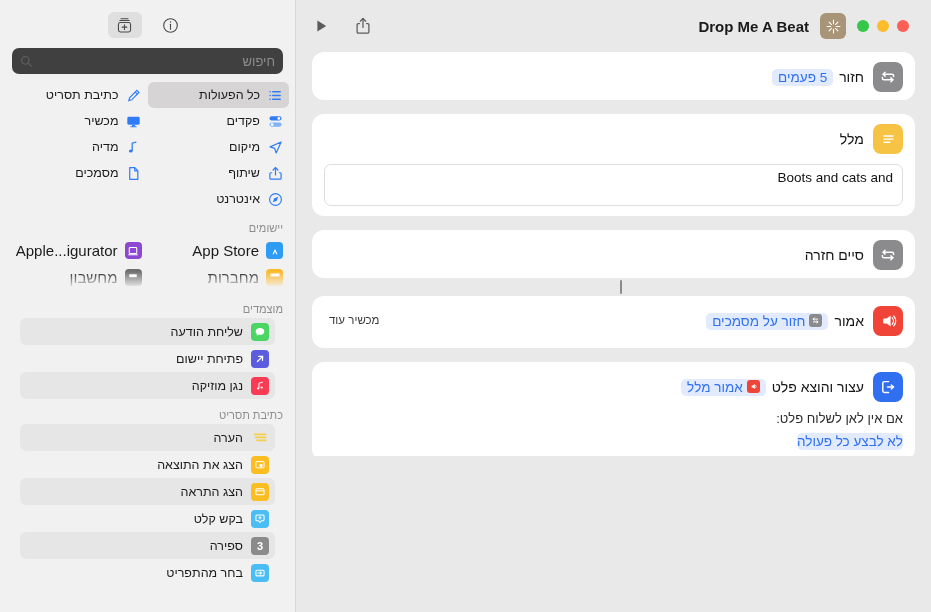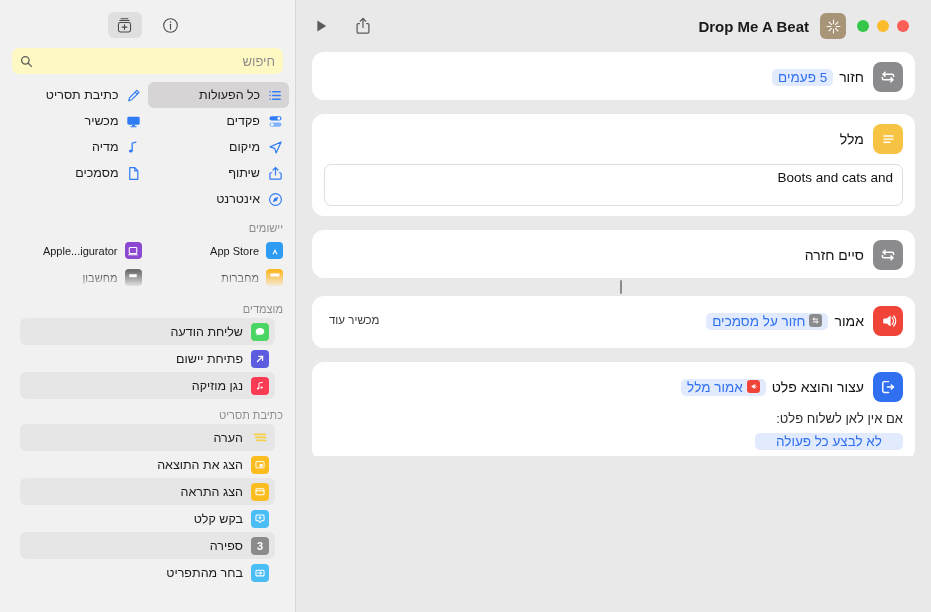--- a/index.html
+++ b/index.html
@@ -43,21 +43,21 @@
     border-radius: 6px;
     display: flex; align-items: center; justify-content: center;
     color: #4a4a4a;
   }
   .tb-btn.active { background: #e0dfdf; }
   .tb-btn svg { display: block; }
 
   .sb-search-wrap { padding: 2px 12px 8px 12px; }
   .sb-search {
     height: 26px;
-    background: #fef9c3;
+    background: #404040;
     border-radius: 7px;
     display: flex;
     align-items: center;
     padding: 0 8px;
     gap: 6px;
     flex-direction: row-reverse;
     justify-content: flex-start;
   }
   .sb-search .ph {
     color: #8e8d8d;
@@ -107,21 +107,21 @@
   
   .apps-grid {
     display: grid;
     grid-template-columns: 1fr 1fr;
     padding: 0 6px;
     overflow: hidden;
   }
   .app-item {
     display: flex; flex-direction: row; align-items: center; gap: 7px;
     height: 27px; padding: 0 6px; border-radius: 6px;
-    font-size: 11px; color: #1b1b1b; white-space: nowrap;
+    font-size: 15px; color: #1b1b1b; white-space: nowrap;
   }
   .app-item .tile {
     width: 17px; height: 17px; border-radius: 4px; flex: 0 0 17px;
     display: flex; align-items: center; justify-content: center;
     color: #fff; font-size: 10px;
   }
   .app-item .lbl { flex: 1; text-align: right; overflow: hidden; text-overflow: ellipsis; }
 
   .apps-fade {
     position: relative;
@@ -225,21 +225,21 @@
     direction: ltr;
   }
   .textfield span { display: block; text-align: right; }
   .card-sub {
     font-size: 13px; color: #2a2a2a; margin-top: 9px; text-align: right;
   }
   .card-link {
     font-size: 13.5px; color: #2f6ff0; margin-top: 7px; text-align: right;
   }
   .card-link .pill2 {
-    background: #e1ebfd; border-radius: 5px; padding: 1px 21px; display: inline-block;
+    background: #e1ebfd; border-radius: 5px; padding: 1px 0; display: inline-block;
   }
   .show-more {
     position: absolute;
     font-size: 11.5px;
     color: #3a3a3a;
   }
   .connector {
     position: absolute;
     width: 2px; height: 14px;
     background: #8c8c8c;

